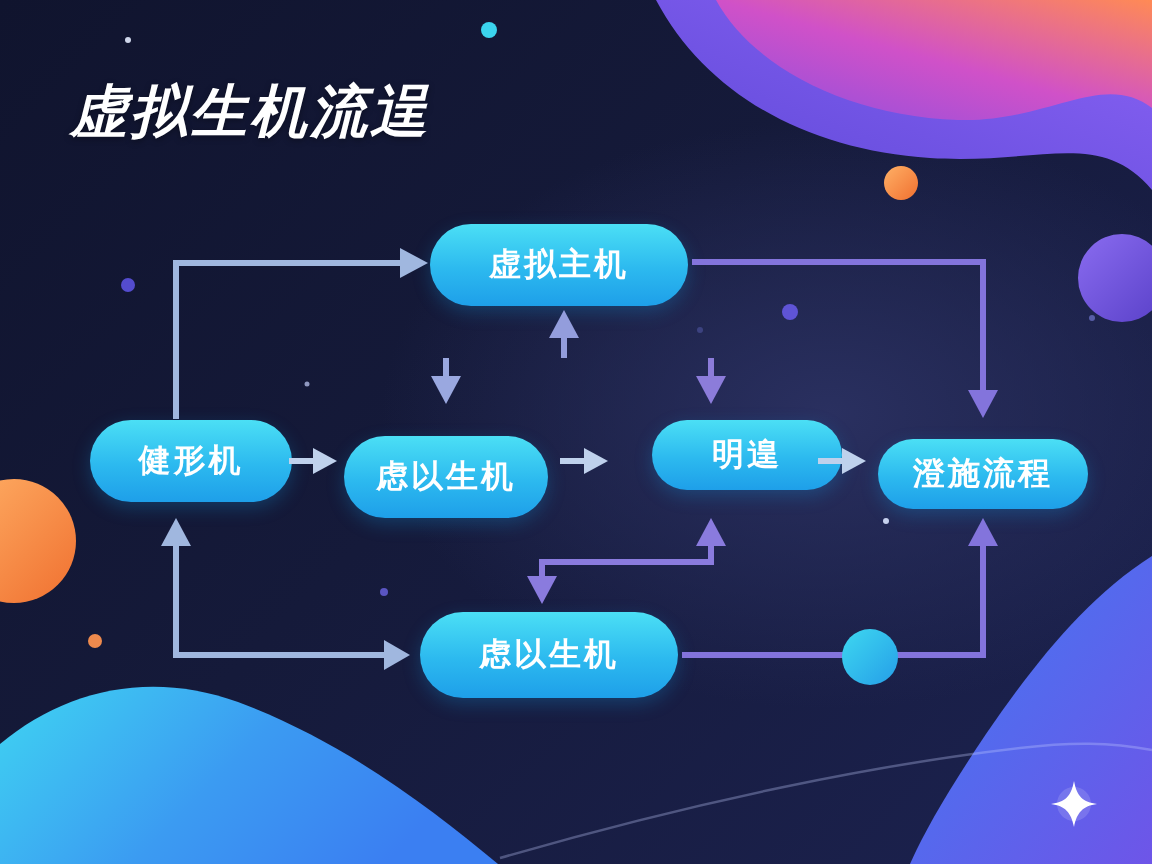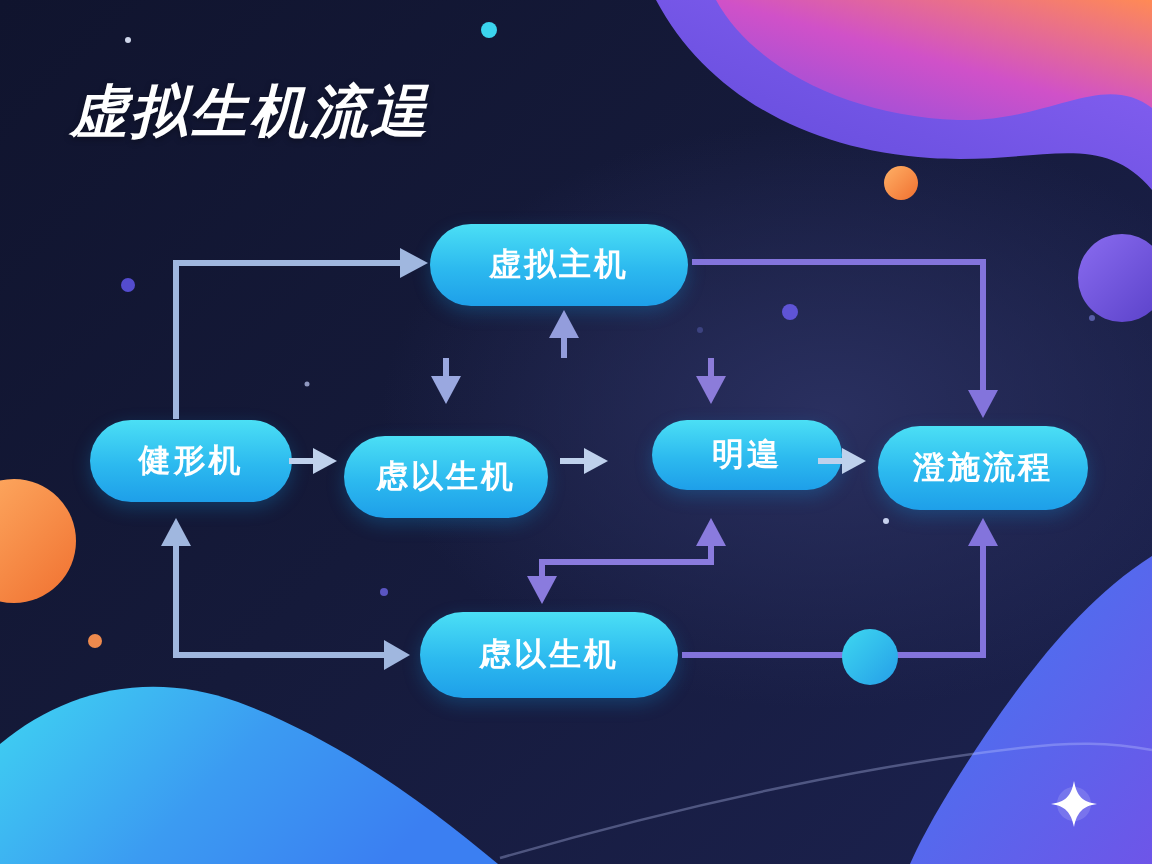--- a/index.html
+++ b/index.html
@@ -23,21 +23,21 @@
     border-radius:44px;
     background:linear-gradient(180deg,#4BDFF5 0%,#2CB9EF 55%,#1E9FE9 100%);
     color:#ffffff;font-size:32px;font-weight:700;letter-spacing:3px;
     box-shadow:0 6px 18px rgba(20,160,230,.25);
     white-space:nowrap;
   }
   .n-host{left:430px;top:224px;width:258px;height:82px;}
   .n-health{left:90px;top:420px;width:202px;height:82px;}
   .n-vmachine{left:344px;top:420px;width:204px;height:82px;margin-top:16px;}
   .n-decide{left:652px;top:420px;width:190px;height:70px;}
-  .n-implement{left:878px;top:426px;width:210px;height:84px;font-family:Liberation Serif, serif;}
+  .n-implement{left:878px;top:439px;width:210px;height:70px;font-family:Liberation Serif, serif;}
   .n-provision{left:420px;top:612px;width:258px;height:86px;border-radius:46px;}
 </style>
 </head>
 <body>
 
 <div class="stage">
 
   <svg class="layer" viewBox="0 0 1152 864">
     <defs>
       <linearGradient id="blobPurple" x1="0" y1="1" x2="1" y2="0">

